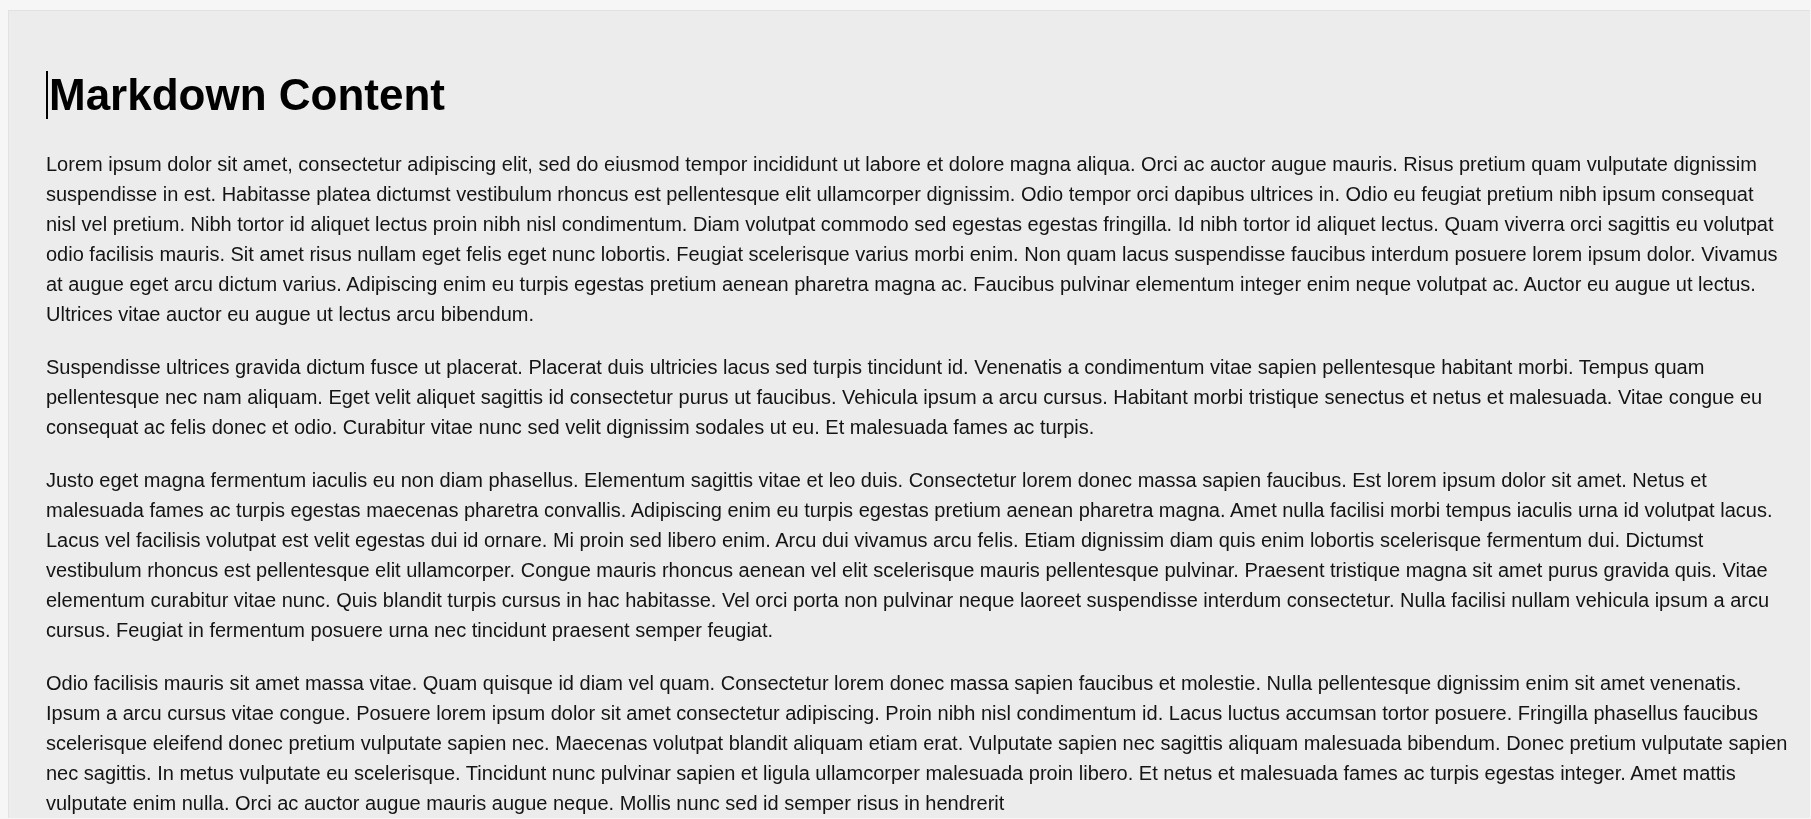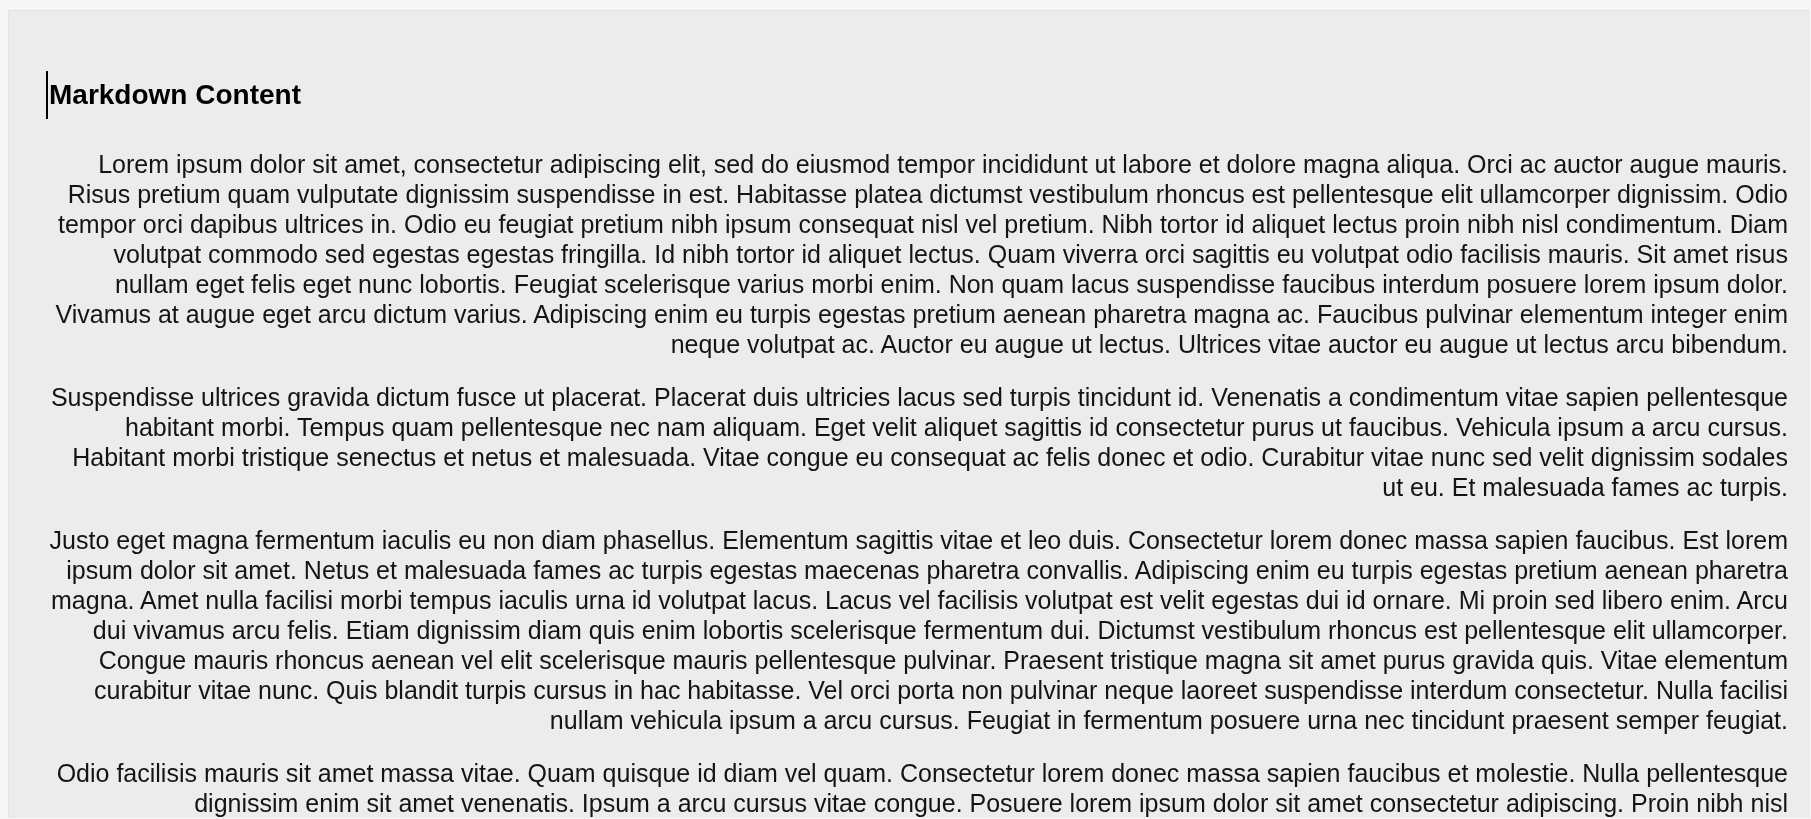--- a/index.html
+++ b/index.html
@@ -25,43 +25,43 @@
     overflow: hidden;
   }
 
   .content {
     padding: 60px 22px 0 37px;
     color: #141414;
   }
 
   h1.doc-title {
     margin: 0 0 30px 0;
-    font-size: 28px;
+    font-size: 44px;
     line-height: 48px;
     font-weight: 700;
     color: #000000;
     position: relative;
     white-space: nowrap;
   }
 
   .caret {
     display: inline-block;
     width: 2px;
     height: 48px;
     background: #000000;
     vertical-align: bottom;
     margin-right: 1px;
   }
 
   p.doc-paragraph {
     margin: 0 0 23px 0;
-    font-size: 25px;
+    font-size: 20px;
     line-height: 30px;
     color: #141414;
-    text-align: right;
+    text-align: left;
   }
 </style>
 </head>
 <body>
 
 <div class="editor-surface">
   <div class="content">
 
     <h1 class="doc-title"><span class="caret"></span><span>Markdown Content</span></h1>
 

